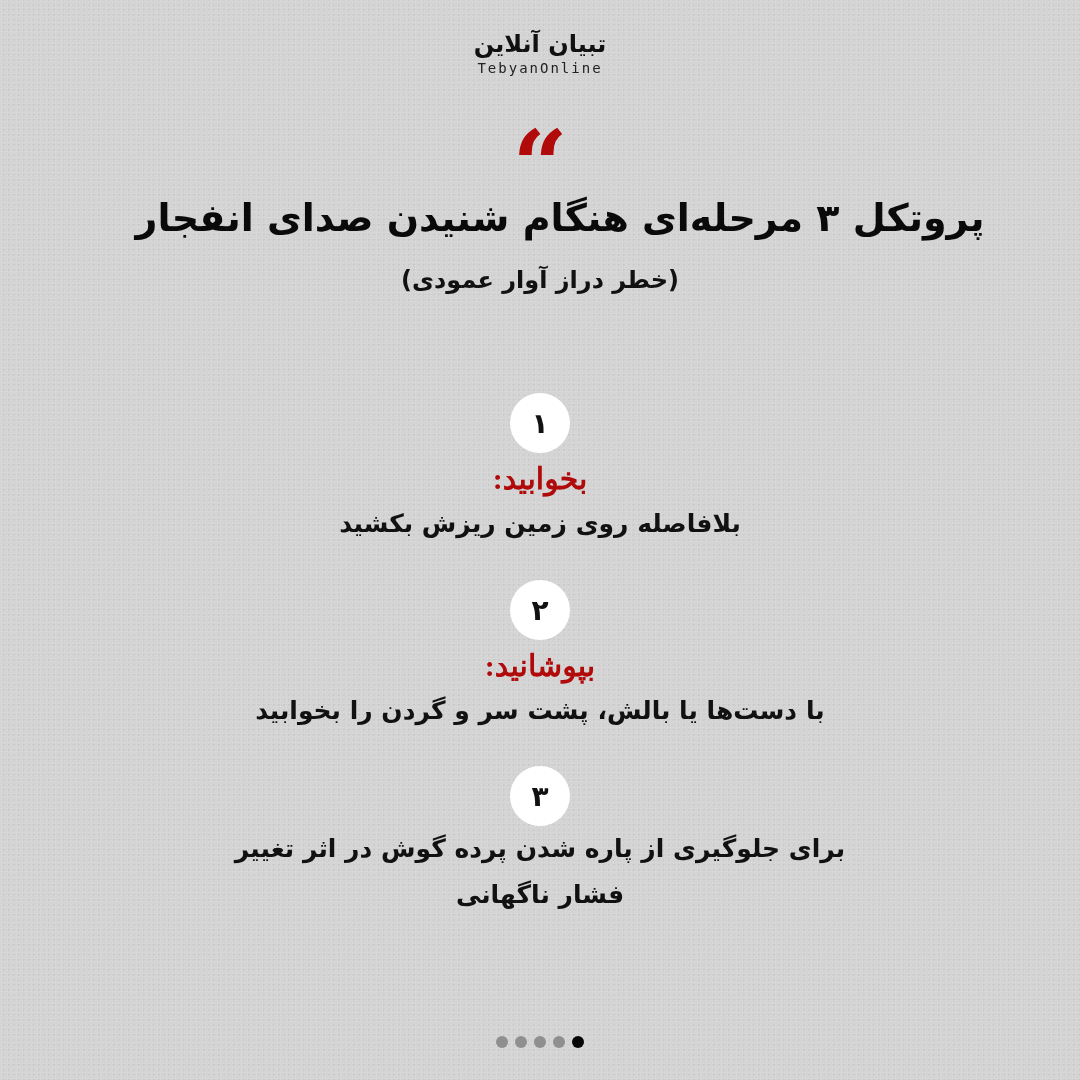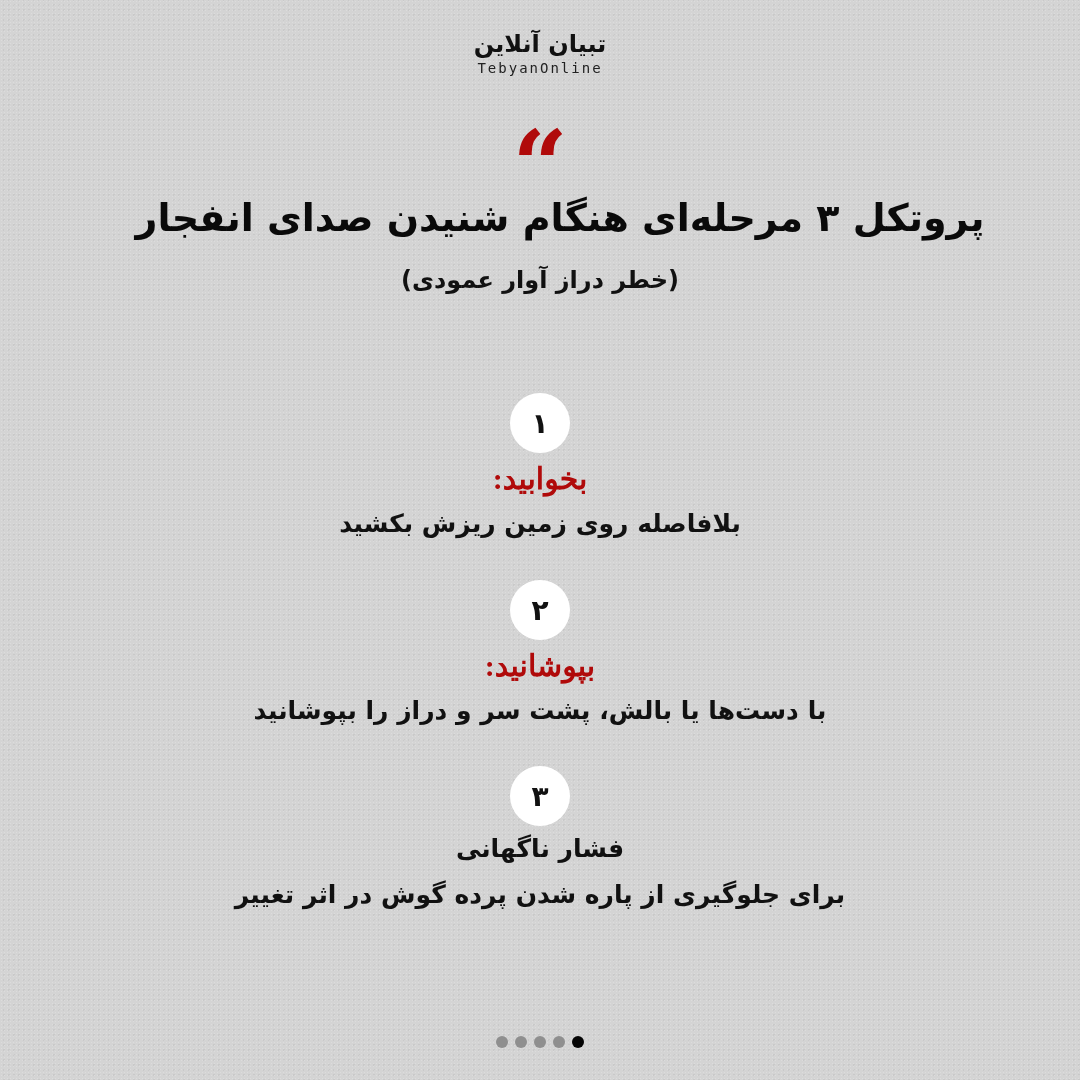--- a/index.html
+++ b/index.html
@@ -161,27 +161,27 @@
 
   <div class="step s1">
     <div class="step-num">۱</div>
     <div class="step-head">بخوابید:</div>
     <div class="step-body">بلافاصله روی زمین ریزش بکشید</div>
   </div>
 
   <div class="step s2">
     <div class="step-num">۲</div>
     <div class="step-head">بپوشانید:</div>
-    <div class="step-body">با دست‌ها یا بالش، پشت سر و دراز را بپوشانید</div>
+    <div class="step-body">با دست‌ها یا بالش، پشت سر و گردن را بخوابید</div>
   </div>
 
   <div class="step s3">
     <div class="step-num">۳</div>
+    <div class="step-body">برای جلوگیری از پاره شدن پرده گوش در اثر تغییر</div>
     <div class="step-body">فشار ناگهانی</div>
-    <div class="step-body">برای جلوگیری از پاره شدن پرده گوش در اثر تغییر</div>
   </div>
 
   <div class="dots">
     <span class="dot"></span>
     <span class="dot"></span>
     <span class="dot"></span>
     <span class="dot"></span>
     <span class="dot active"></span>
   </div>
 

